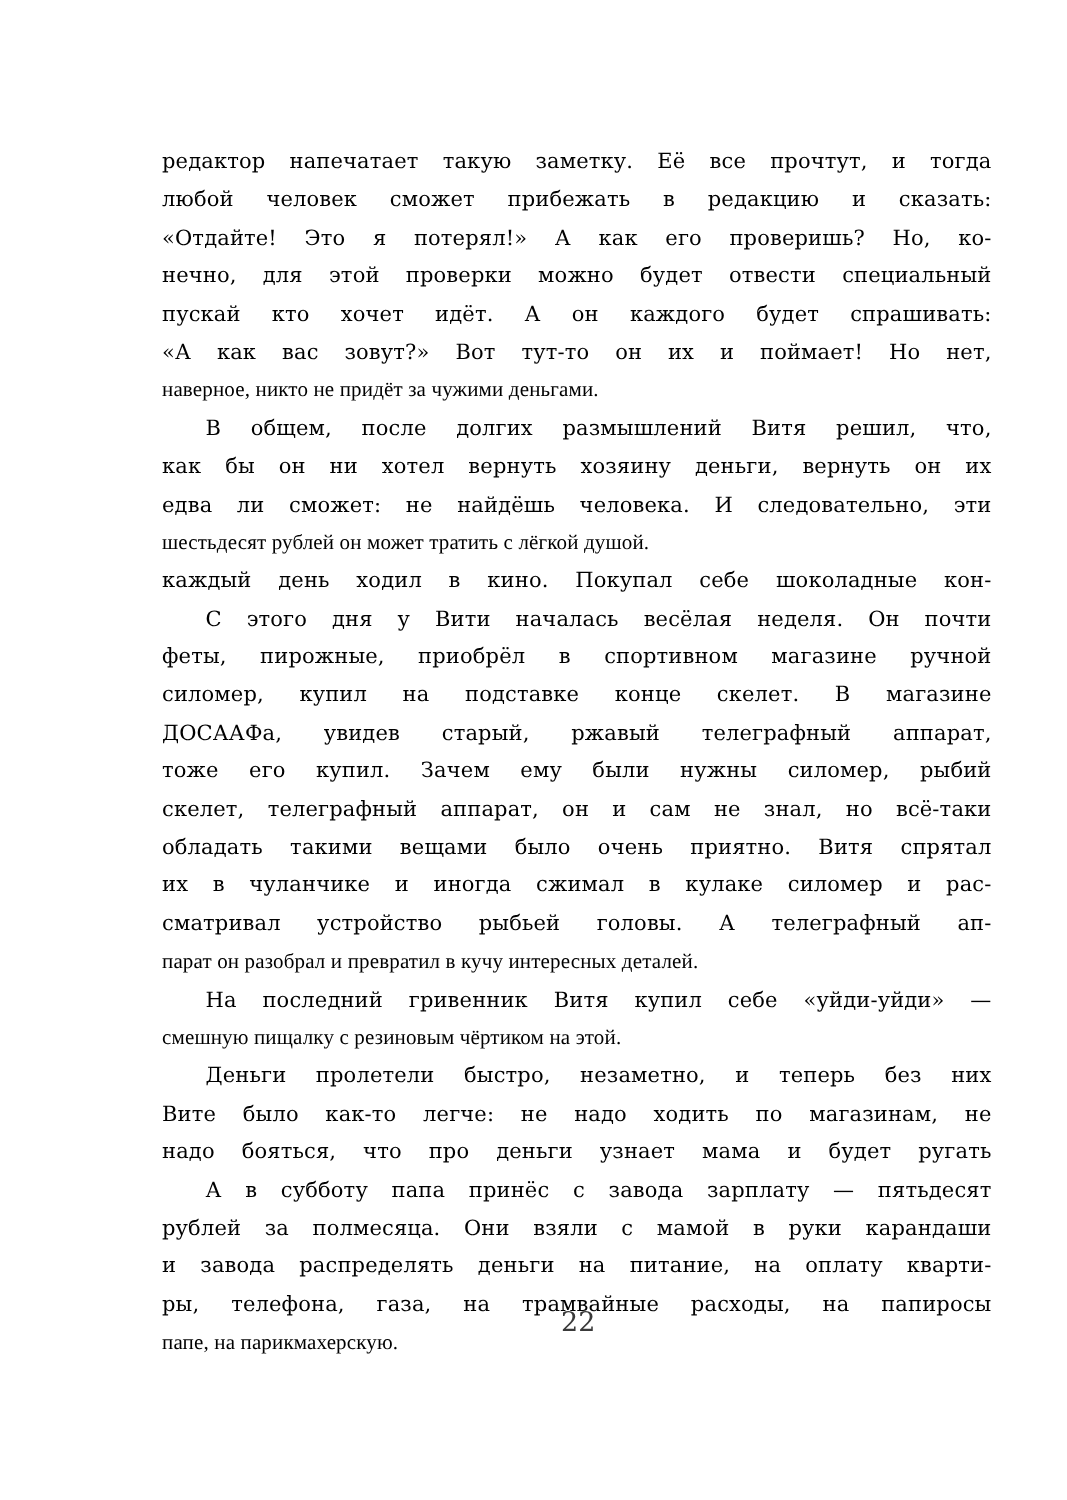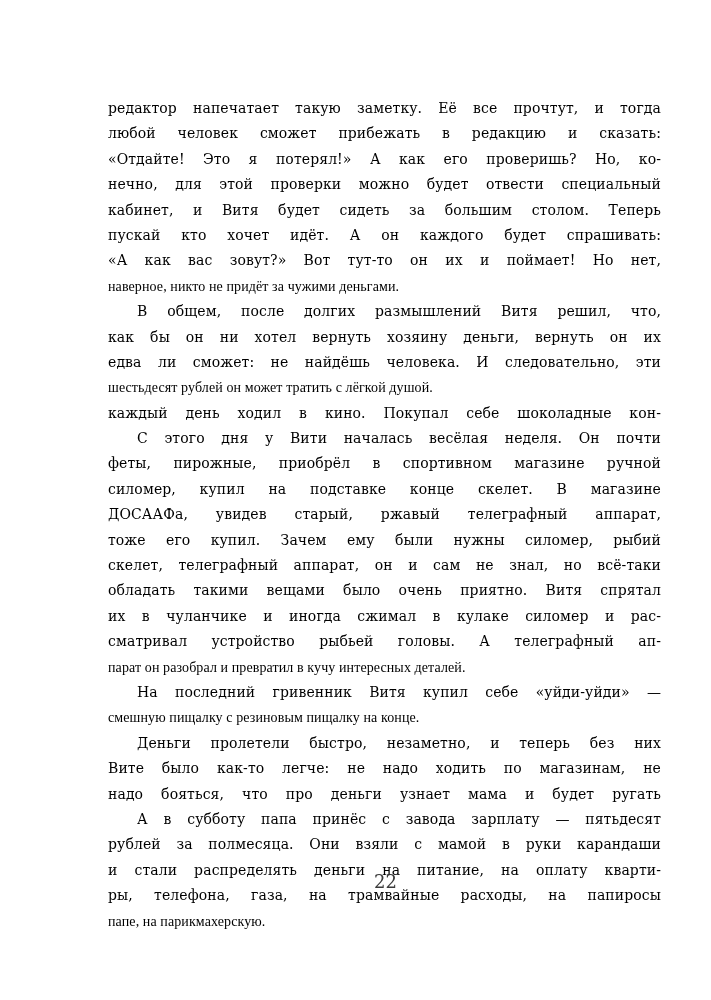--- a/index.html
+++ b/index.html
@@ -56,21 +56,20 @@
   </style>
 </head>
 <body>
 
 <div class="page">
   <div class="para">
     <span class="line">редактор напечатает такую заметку. Её все прочтут, и тогда</span>
     <span class="line">любой человек сможет прибежать в редакцию и сказать:</span>
     <span class="line">«Отдайте! Это я потерял!» А как его проверишь? Но, ко-</span>
     <span class="line">нечно, для этой проверки можно будет отвести специальный</span>
-    <span class="line">кабинет, и Витя будет сидеть за большим столом. Теперь</span>
     <span class="line">пускай кто хочет идёт. А он каждого будет спрашивать:</span>
     <span class="line">«А как вас зовут?» Вот тут-то он их и поймает! Но нет,</span>
     <span class="line last">наверное, никто не придёт за чужими деньгами.</span>
   </div>
   <div class="para">
     <span class="line indent">В общем, после долгих размышлений Витя решил, что,</span>
     <span class="line">как бы он ни хотел вернуть хозяину деньги, вернуть он их</span>
     <span class="line">едва ли сможет: не найдёшь человека. И следовательно, эти</span>
     <span class="line last">шестьдесят рублей он может тратить с лёгкой душой.</span>
   </div>
@@ -82,29 +81,29 @@
     <span class="line">ДОСААФа, увидев старый, ржавый телеграфный аппарат,</span>
     <span class="line">тоже его купил. Зачем ему были нужны силомер, рыбий</span>
     <span class="line">скелет, телеграфный аппарат, он и сам не знал, но всё-таки</span>
     <span class="line">обладать такими вещами было очень приятно. Витя спрятал</span>
     <span class="line">их в чуланчике и иногда сжимал в кулаке силомер и рас-</span>
     <span class="line">сматривал устройство рыбьей головы. А телеграфный ап-</span>
     <span class="line last">парат он разобрал и превратил в кучу интересных деталей.</span>
   </div>
   <div class="para">
     <span class="line indent">На последний гривенник Витя купил себе «уйди-уйди» —</span>
-    <span class="line last">смешную пищалку с резиновым пищалку на конце.</span>
+    <span class="line last">смешную пищалку с резиновым чёртиком на этой.</span>
   </div>
   <div class="para">
     <span class="line indent">Деньги пролетели быстро, незаметно, и теперь без них</span>
     <span class="line">Вите было как-то легче: не надо ходить по магазинам, не</span>
     <span class="line">надо бояться, что про деньги узнает мама и будет ругать</span>
   </div>
   <div class="para">
     <span class="line indent">А в субботу папа принёс с завода зарплату — пятьдесят</span>
     <span class="line">рублей за полмесяца. Они взяли с мамой в руки карандаши</span>
-    <span class="line">и стали распределять деньги на питание, на оплату кварти-</span>
+    <span class="line">и завода распределять деньги на питание, на оплату кварти-</span>
     <span class="line">ры, телефона, газа, на трамвайные расходы, на папиросы</span>
     <span class="line last">папе, на парикмахерскую.</span>
   </div>
 </div>
 
 <div class="page-number">22</div>
 
 </body></html>

